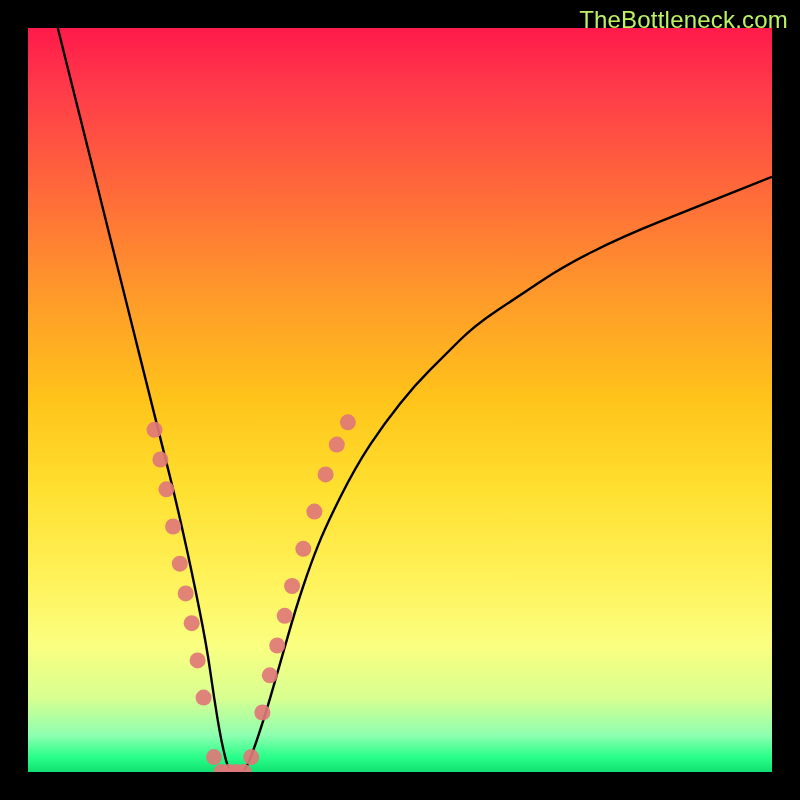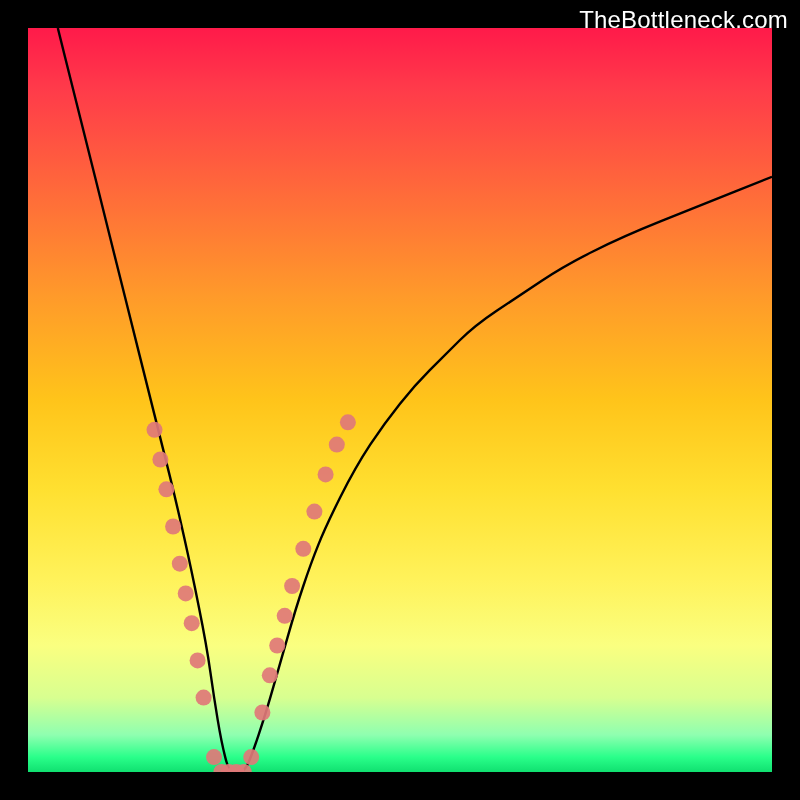--- a/index.html
+++ b/index.html
@@ -45,21 +45,21 @@
       #d8ff90 90%,
       #8fffb0 95%,
       #2aff8a 98%,
       #10e070 100%
     );
   }
   .watermark {
     position: absolute;
     top: 6px;
     right: 12px;
-    color: #ffffff;
+    color: #bef264;
     font-size: 24px;
     font-weight: 500;
     letter-spacing: 0.2px;
     z-index: 50;
   }
   svg.curve {
     position: absolute;
     left: 0;
     top: 0;
     width: 744px;

